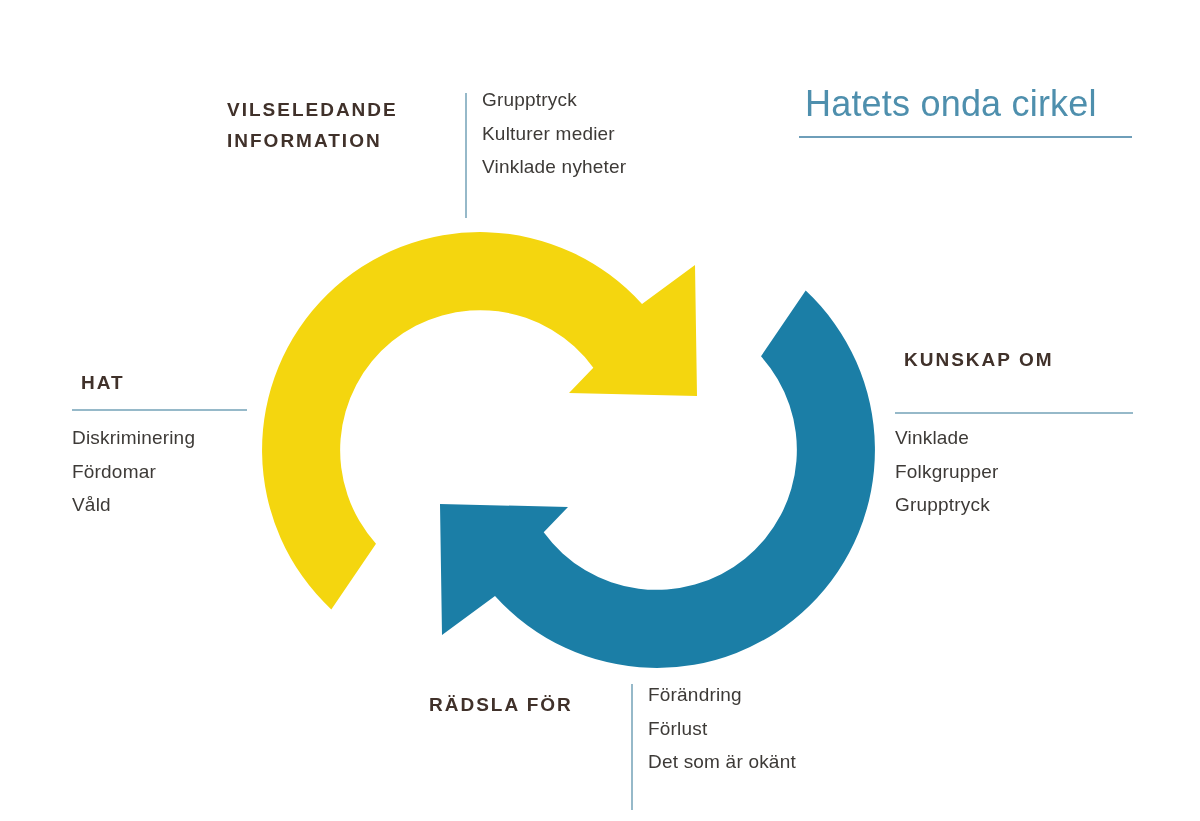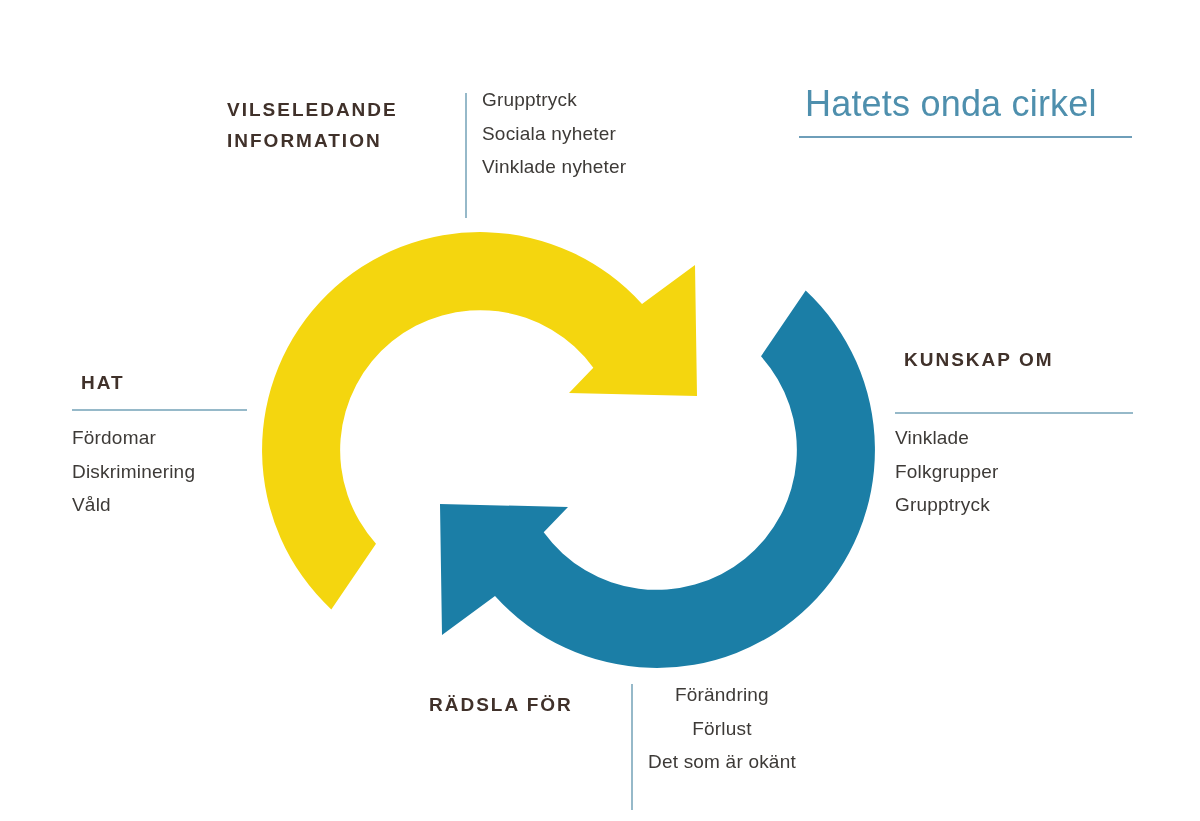--- a/index.html
+++ b/index.html
@@ -81,21 +81,21 @@
   .l-hate { left: 72px; top: 421px; }
 
   
   .h-knowledge { left: 895px; top: 335px; }
   .d-knowledge { left: 895px; top: 412px; width: 238px; }
   .l-knowledge { left: 895px; top: 421px; }
 
   
   .h-fear { left: 420px; top: 680px; }
   .d-fear { left: 631px; top: 684px; height: 126px; }
-  .l-fear { left: 648px; top: 678px; text-align: center; }
+  .l-fear { left: 648px; top: 678px; }
 </style>
 </head>
 <body>
 
 <div class="canvas">
 
   <svg class="cycle" width="1200" height="821" viewBox="0 0 1200 821" aria-hidden="true">
     <path d="M 331.3 609.4
              A 218 218 0 1 1 642.0 304.1
              L 695 265
@@ -117,31 +117,31 @@
   <h1 class="page-title">Hatets onda cirkel</h1>
   <div class="title-underline"></div>
 
   <h2 class="sec-heading h-misleading">
     <span class="hl">VILSELEDANDE</span>
     <span class="hl">INFORMATION</span>
   </h2>
   <div class="vline d-misleading"></div>
   <ul class="sec-list l-misleading">
     <li>Grupptryck</li>
-    <li>Sociala nyheter</li>
+    <li>Kulturer medier</li>
     <li>Vinklade nyheter</li>
   </ul>
 
   <h2 class="sec-heading h-hate">
     <span class="hl">HAT</span>
   </h2>
   <div class="hline d-hate"></div>
   <ul class="sec-list l-hate">
+    <li>Diskriminering</li>
     <li>Fördomar</li>
-    <li>Diskriminering</li>
     <li>Våld</li>
   </ul>
 
   <h2 class="sec-heading h-knowledge">
     <span class="hl">KUNSKAP OM</span>
   </h2>
   <div class="hline d-knowledge"></div>
   <ul class="sec-list l-knowledge">
     <li>Vinklade</li>
     <li>Folkgrupper</li>

